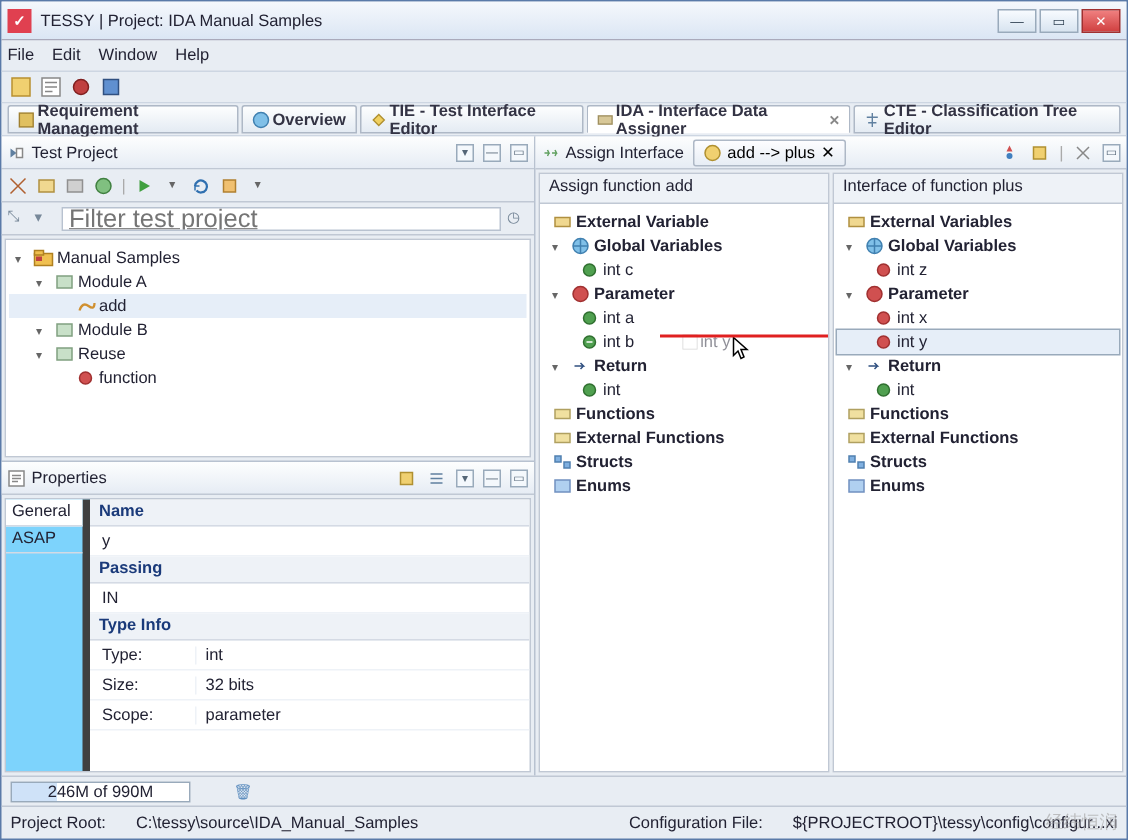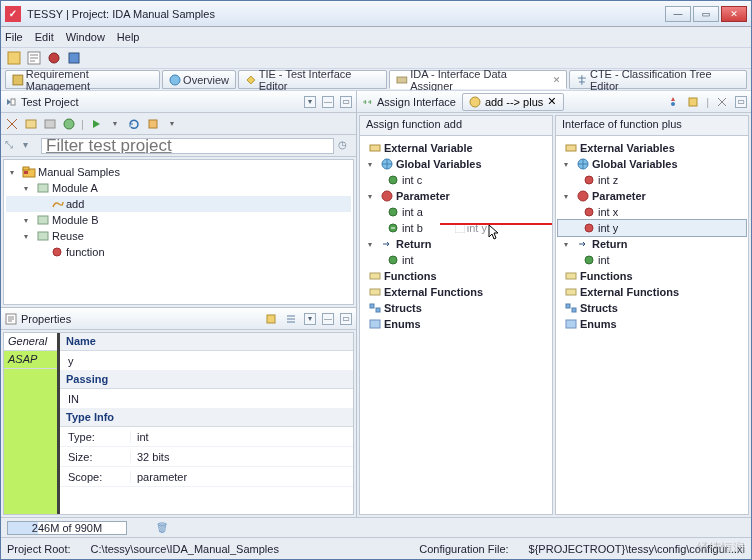--- a/index.html
+++ b/index.html
@@ -16,21 +16,21 @@
 
 .menubar { height: 20px; background: #e8edf3; display: flex; align-items: center; padding: 0 4px; gap: 12px; color: #223; }
 .menubar span { cursor: default; }
 
 
 .toolrow { height: 22px; background: #e8edf3; border-top: 1px solid #cdd6e2; border-bottom: 1px solid #cdd6e2; display: flex; align-items: center; padding: 0 6px; gap: 6px; }
 .toolrow .icn { width: 14px; height: 14px; }
 
 
 .tabsrow { height: 22px; background: #e8edf3; display: flex; align-items: center; padding: 0 4px; gap: 2px; border-bottom: 1px solid #cdd6e2; }
-.tab { height: 19px; border: 1px solid #aeb8c6; background: linear-gradient(#fdfefe,#e4ebf3); border-radius: 2px 2px 0 0; padding: 0 6px; display: flex; align-items: center; gap: 2px; color: #334; }
+.tab { height: 19px; border: 1px solid #aeb8c6; background: linear-gradient(#fdfefe,#e4ebf3); border-radius: 2px 2px 0 0; padding: 0 6px; display: flex; align-items: center; gap: 2px; color: #334; font-weight: bold; }
 .tab.active { background: #fff; border-bottom-color: #fff; }
 .tab .close-x { color: #888; font-size: 9px; margin-left: 2px; }
 
 
 .main { flex: 1; display: flex; min-height: 0; }
 .leftcol { width: 356px; display: flex; flex-direction: column; border-right: 1px solid #b8c2d0; }
 .rightcol { flex: 1; display: flex; flex-direction: column; }
 
 
 .viewhdr { height: 22px; background: linear-gradient(#fdfefe,#e6ecf4); border-bottom: 1px solid #c0c8d4; display: flex; align-items: center; padding: 0 4px; gap: 6px; }
@@ -50,21 +50,21 @@
 
 .tree { flex: 1; overflow: auto; background: #fff; padding: 4px 2px; border: 1px solid #c0c8d4; margin: 2px; }
 .treerow { display: flex; align-items: center; height: 16px; padding-left: 2px; gap: 2px; color: #223; white-space: nowrap; }
 .treerow.sel { background: #e6eef8; }
 .treerow .exp { width: 10px; color: #666; font-size: 8px; }
 .treerow .ticon { width: 14px; height: 12px; display: inline-flex; align-items: center; justify-content: center; }
 
 
 .propsview { display: flex; flex-direction: column; height: 210px; border-top: 1px solid #b8c2d0; }
 .propsbody { flex: 1; display: flex; min-height: 0; background: #fff; margin: 2px; border: 1px solid #c0c8d4; }
-.propstabs { width: 56px; background: #bef264; border-right: 3px solid #404040; font-style: italic; }
+.propstabs { width: 56px; background: #7dd3fc; border-right: 5px solid #404040; }
 .ptab { height: 18px; padding: 2px 4px; color: #223; border-bottom: 1px solid #d4dae4; }
 .ptab.active { background: #fff; }
 .propstable { flex: 1; overflow: auto; }
 .phdr { height: 18px; background: #eef2f7; color: #1a3a7a; font-weight: bold; padding: 2px 6px; border-bottom: 1px solid #d4dae4; }
 .prow { display: flex; height: 20px; align-items: center; border-bottom: 1px solid #eef2f7; }
 .prow .k { width: 70px; padding-left: 8px; color: #223; }
 .prow .v { flex: 1; padding-left: 6px; color: #223; border-left: 1px solid #eef2f7; }
 
 
 .crumbpill { display: inline-flex; align-items: center; height: 18px; border: 1px solid #aeb8c6; border-radius: 2px; background: linear-gradient(#fdfdff,#e7edf5); padding: 0 6px; gap: 4px; }

